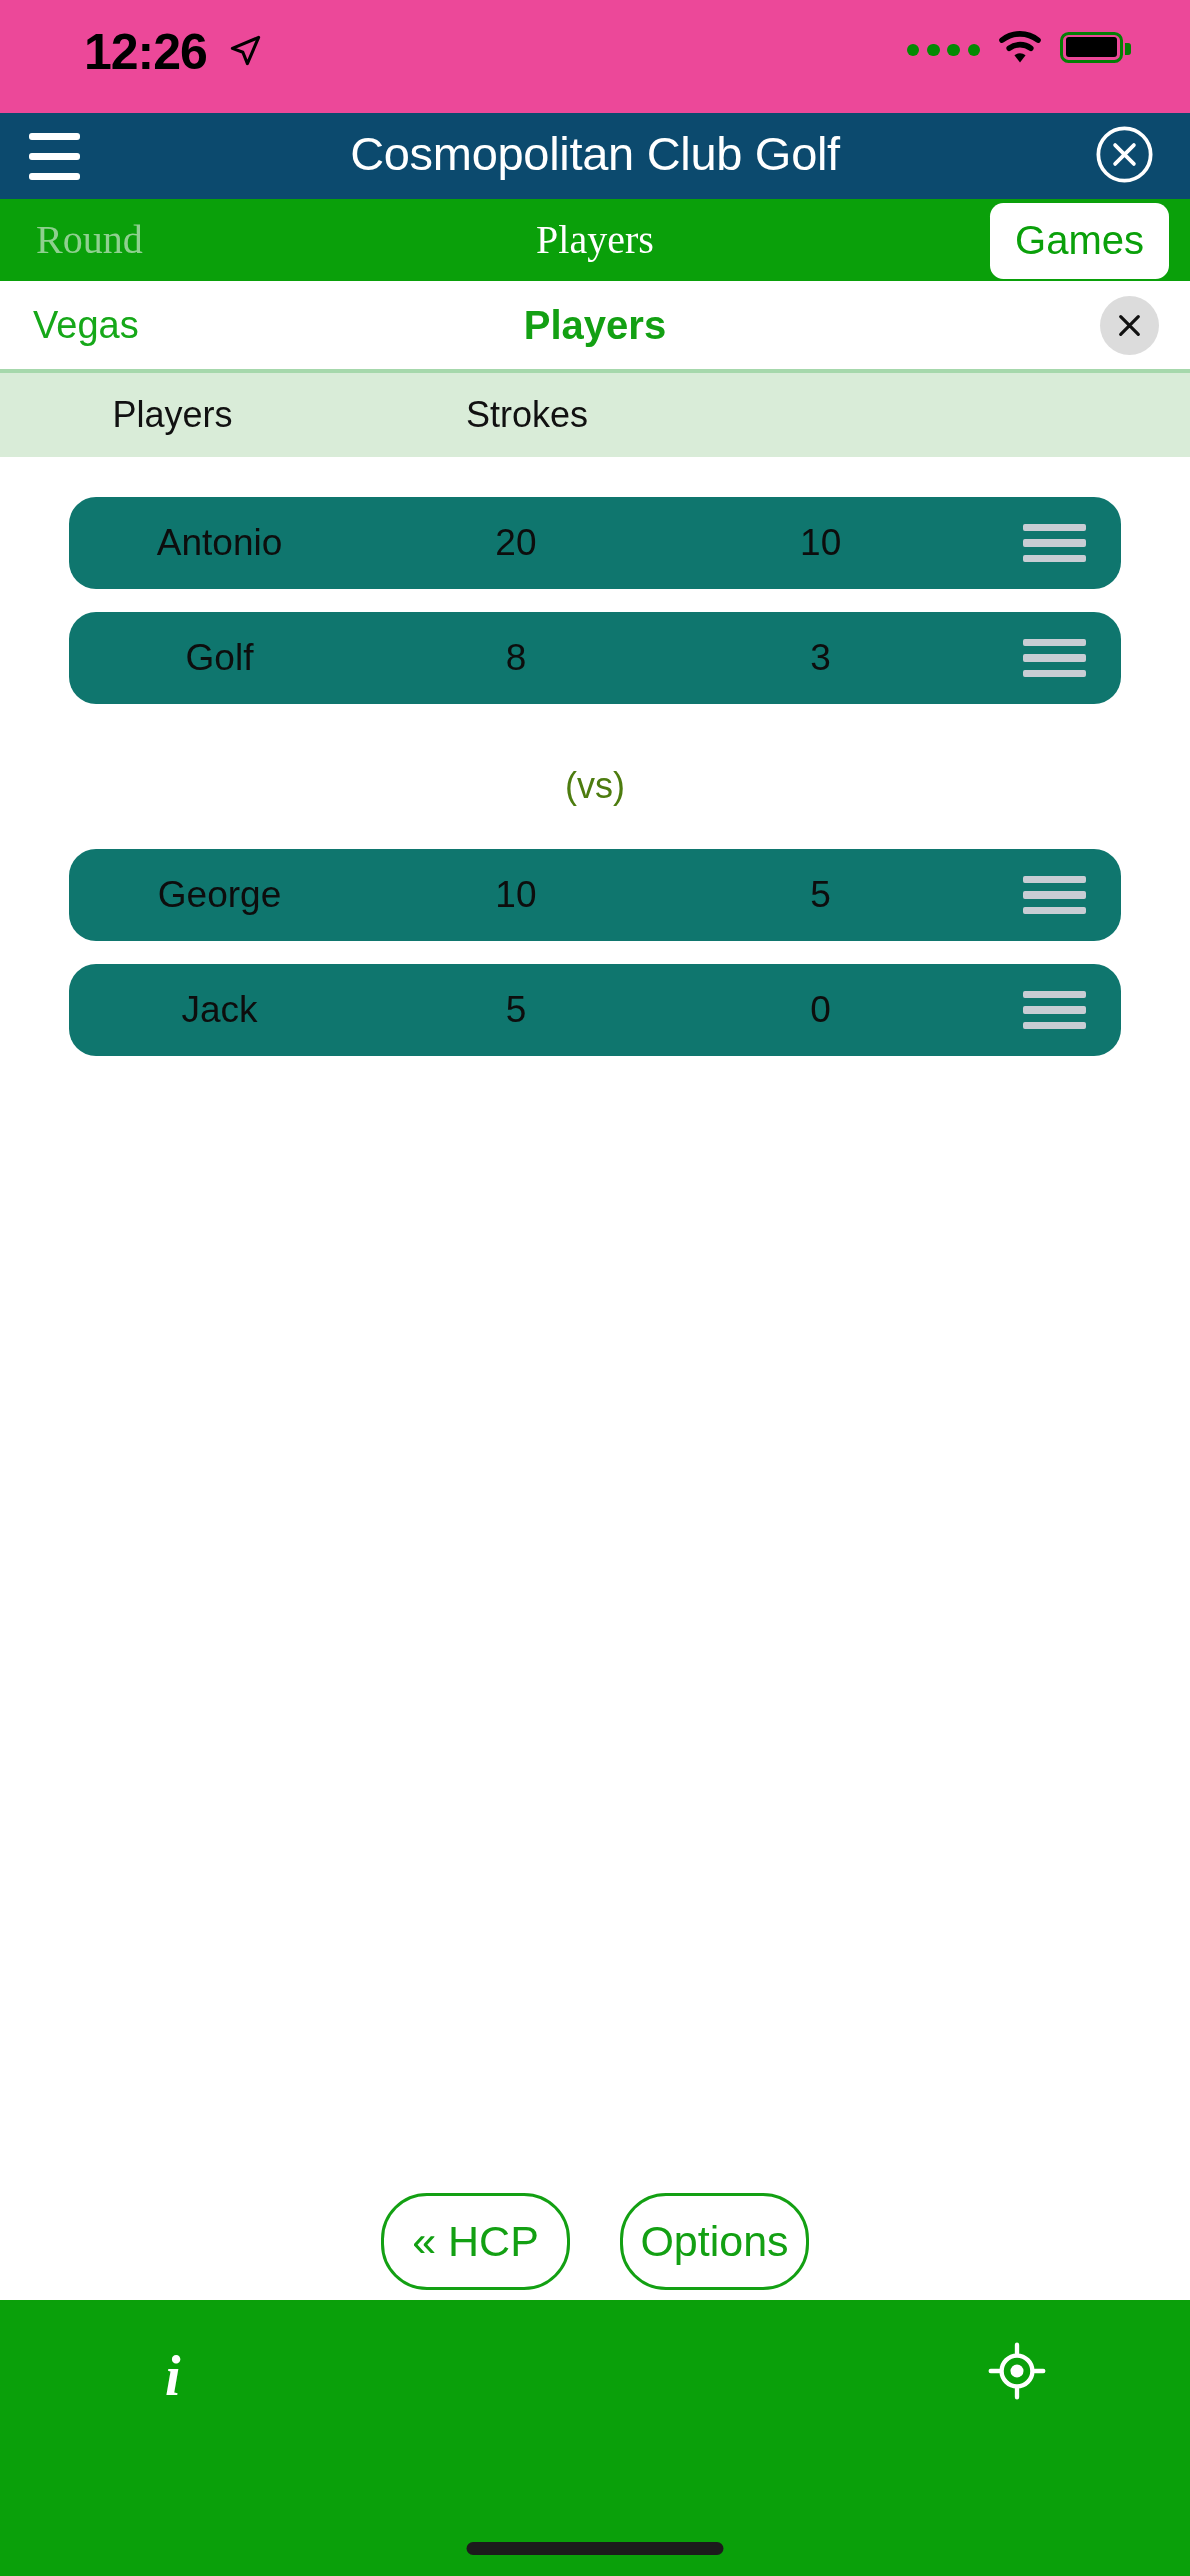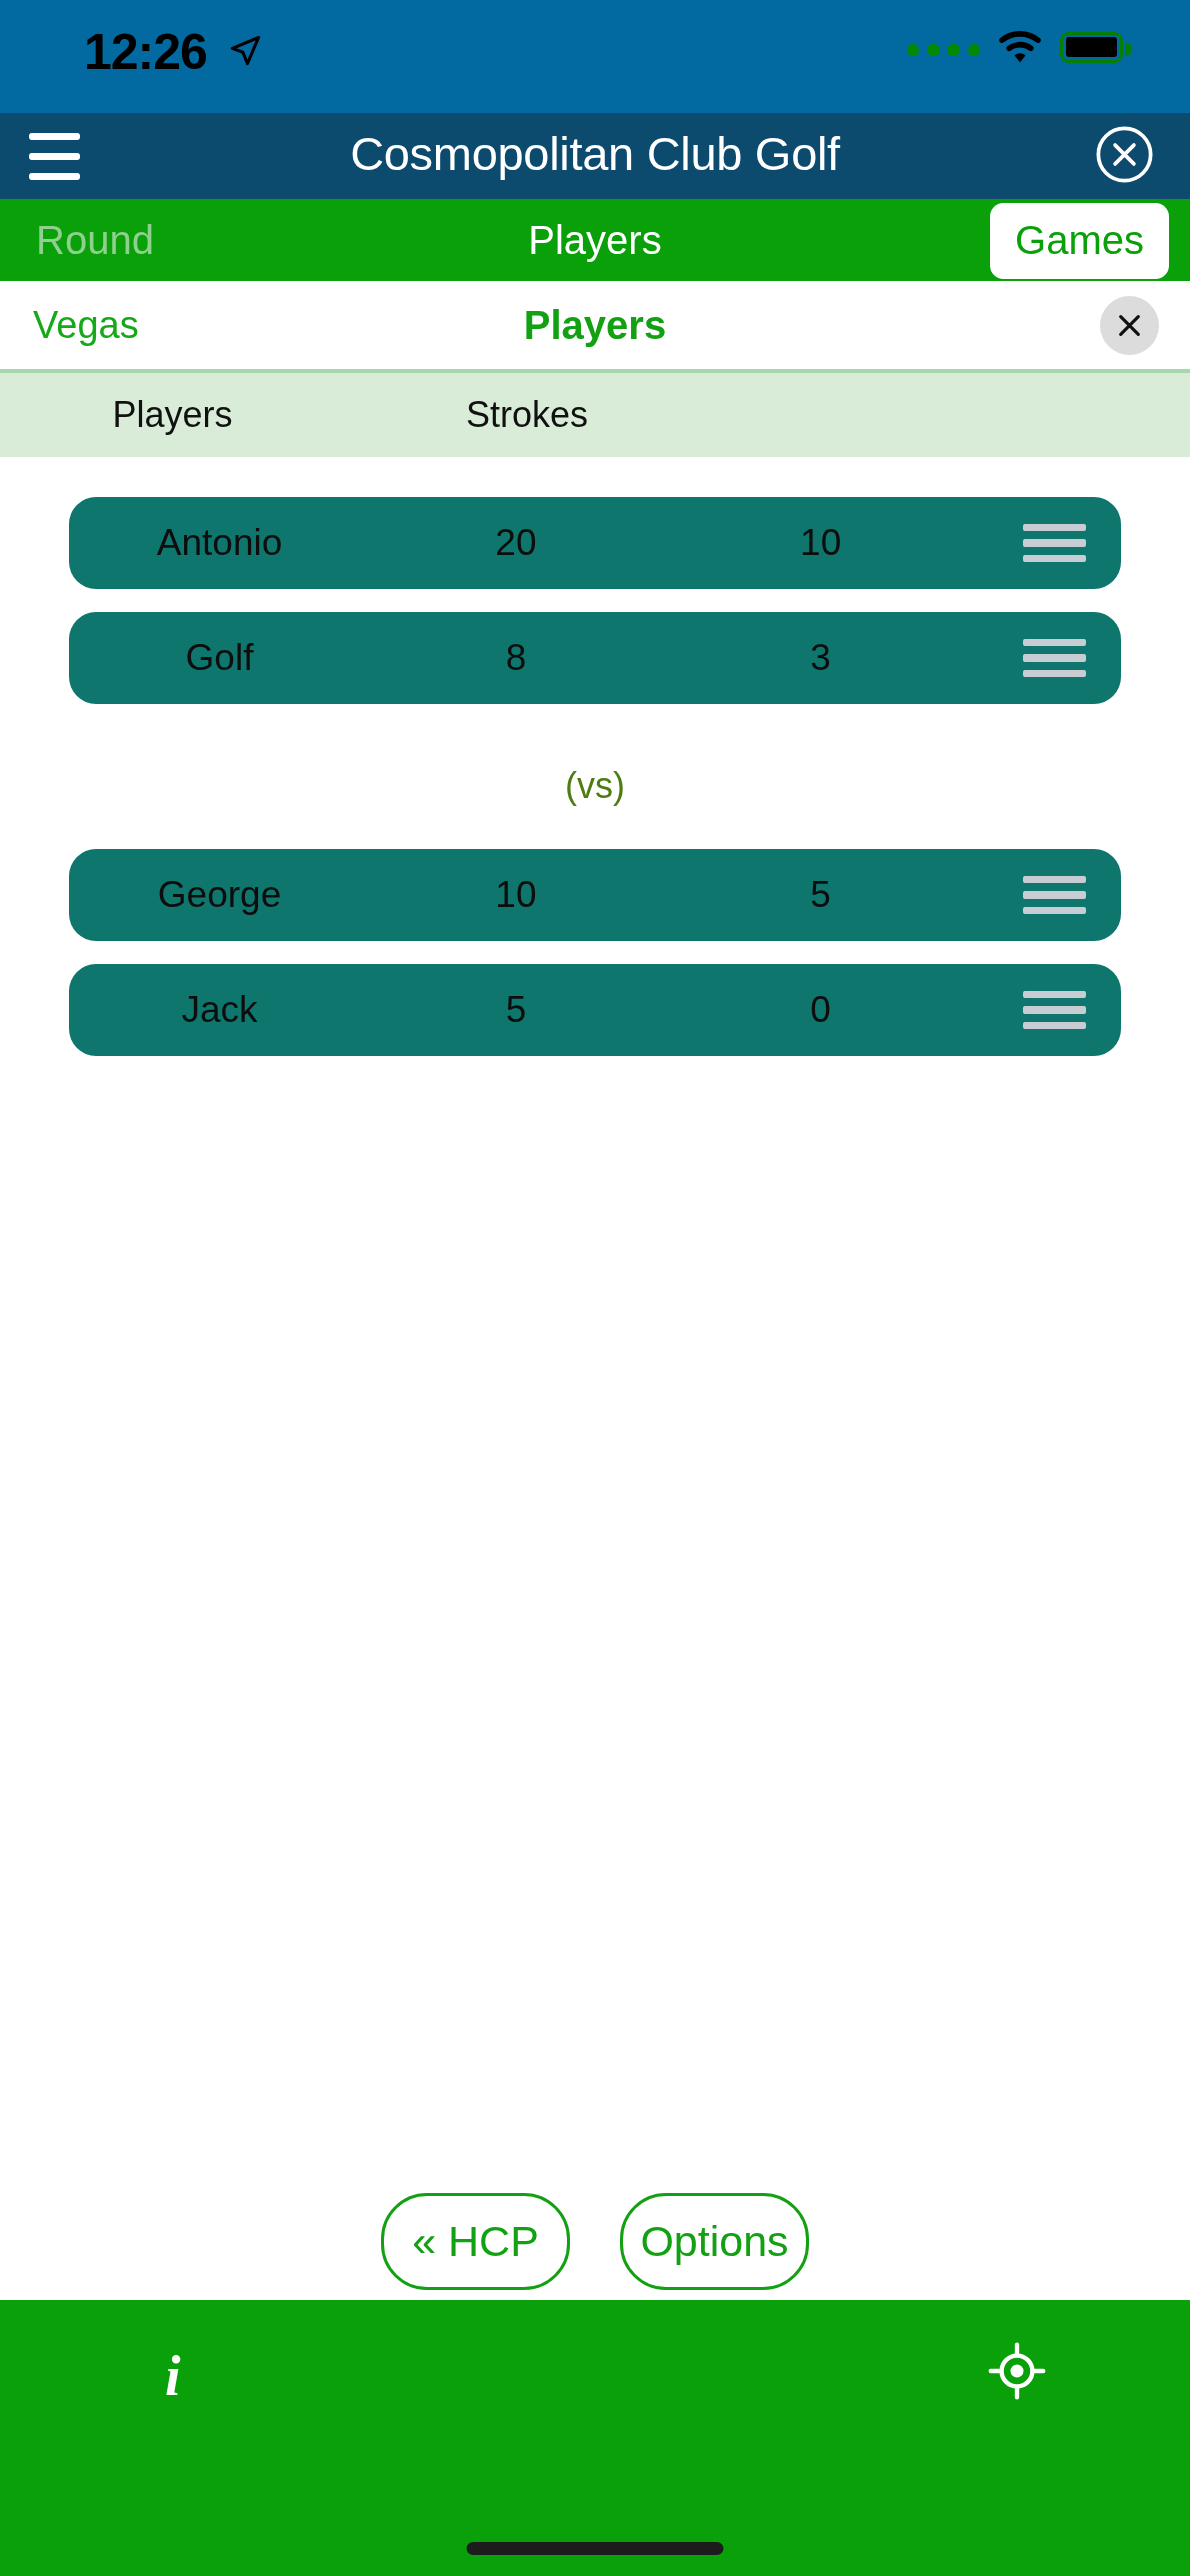--- a/index.html
+++ b/index.html
@@ -11,21 +11,21 @@
     width: 1190px;
     height: 2576px;
     font-family: "Liberation Sans", sans-serif;
     overflow: hidden;
     position: relative;
   }
 
   
   .status-bar {
     height: 113px;
-    background: #0369a1;
+    background: #ec4899;
     position: relative;
     display: flex;
     align-items: center;
   }
   .status-time {
     position: absolute;
     left: 84px;
     top: 27px;
     font-size: 50px;
     font-weight: 600;
@@ -138,20 +138,21 @@
     height: 82px;
     background: #0aa00a;
     position: relative;
     display: flex;
     align-items: center;
   }
   .seg-tab {
     font-size: 40px;
     font-weight: 400;
     line-height: 1;
+    font-family: Liberation Serif, serif;
   }
   .seg-round {
     position: absolute;
     left: 36px;
     color: #8fd08f;
   }
   .seg-players {
     position: absolute;
     left: 0; right: 0;
     text-align: center;

